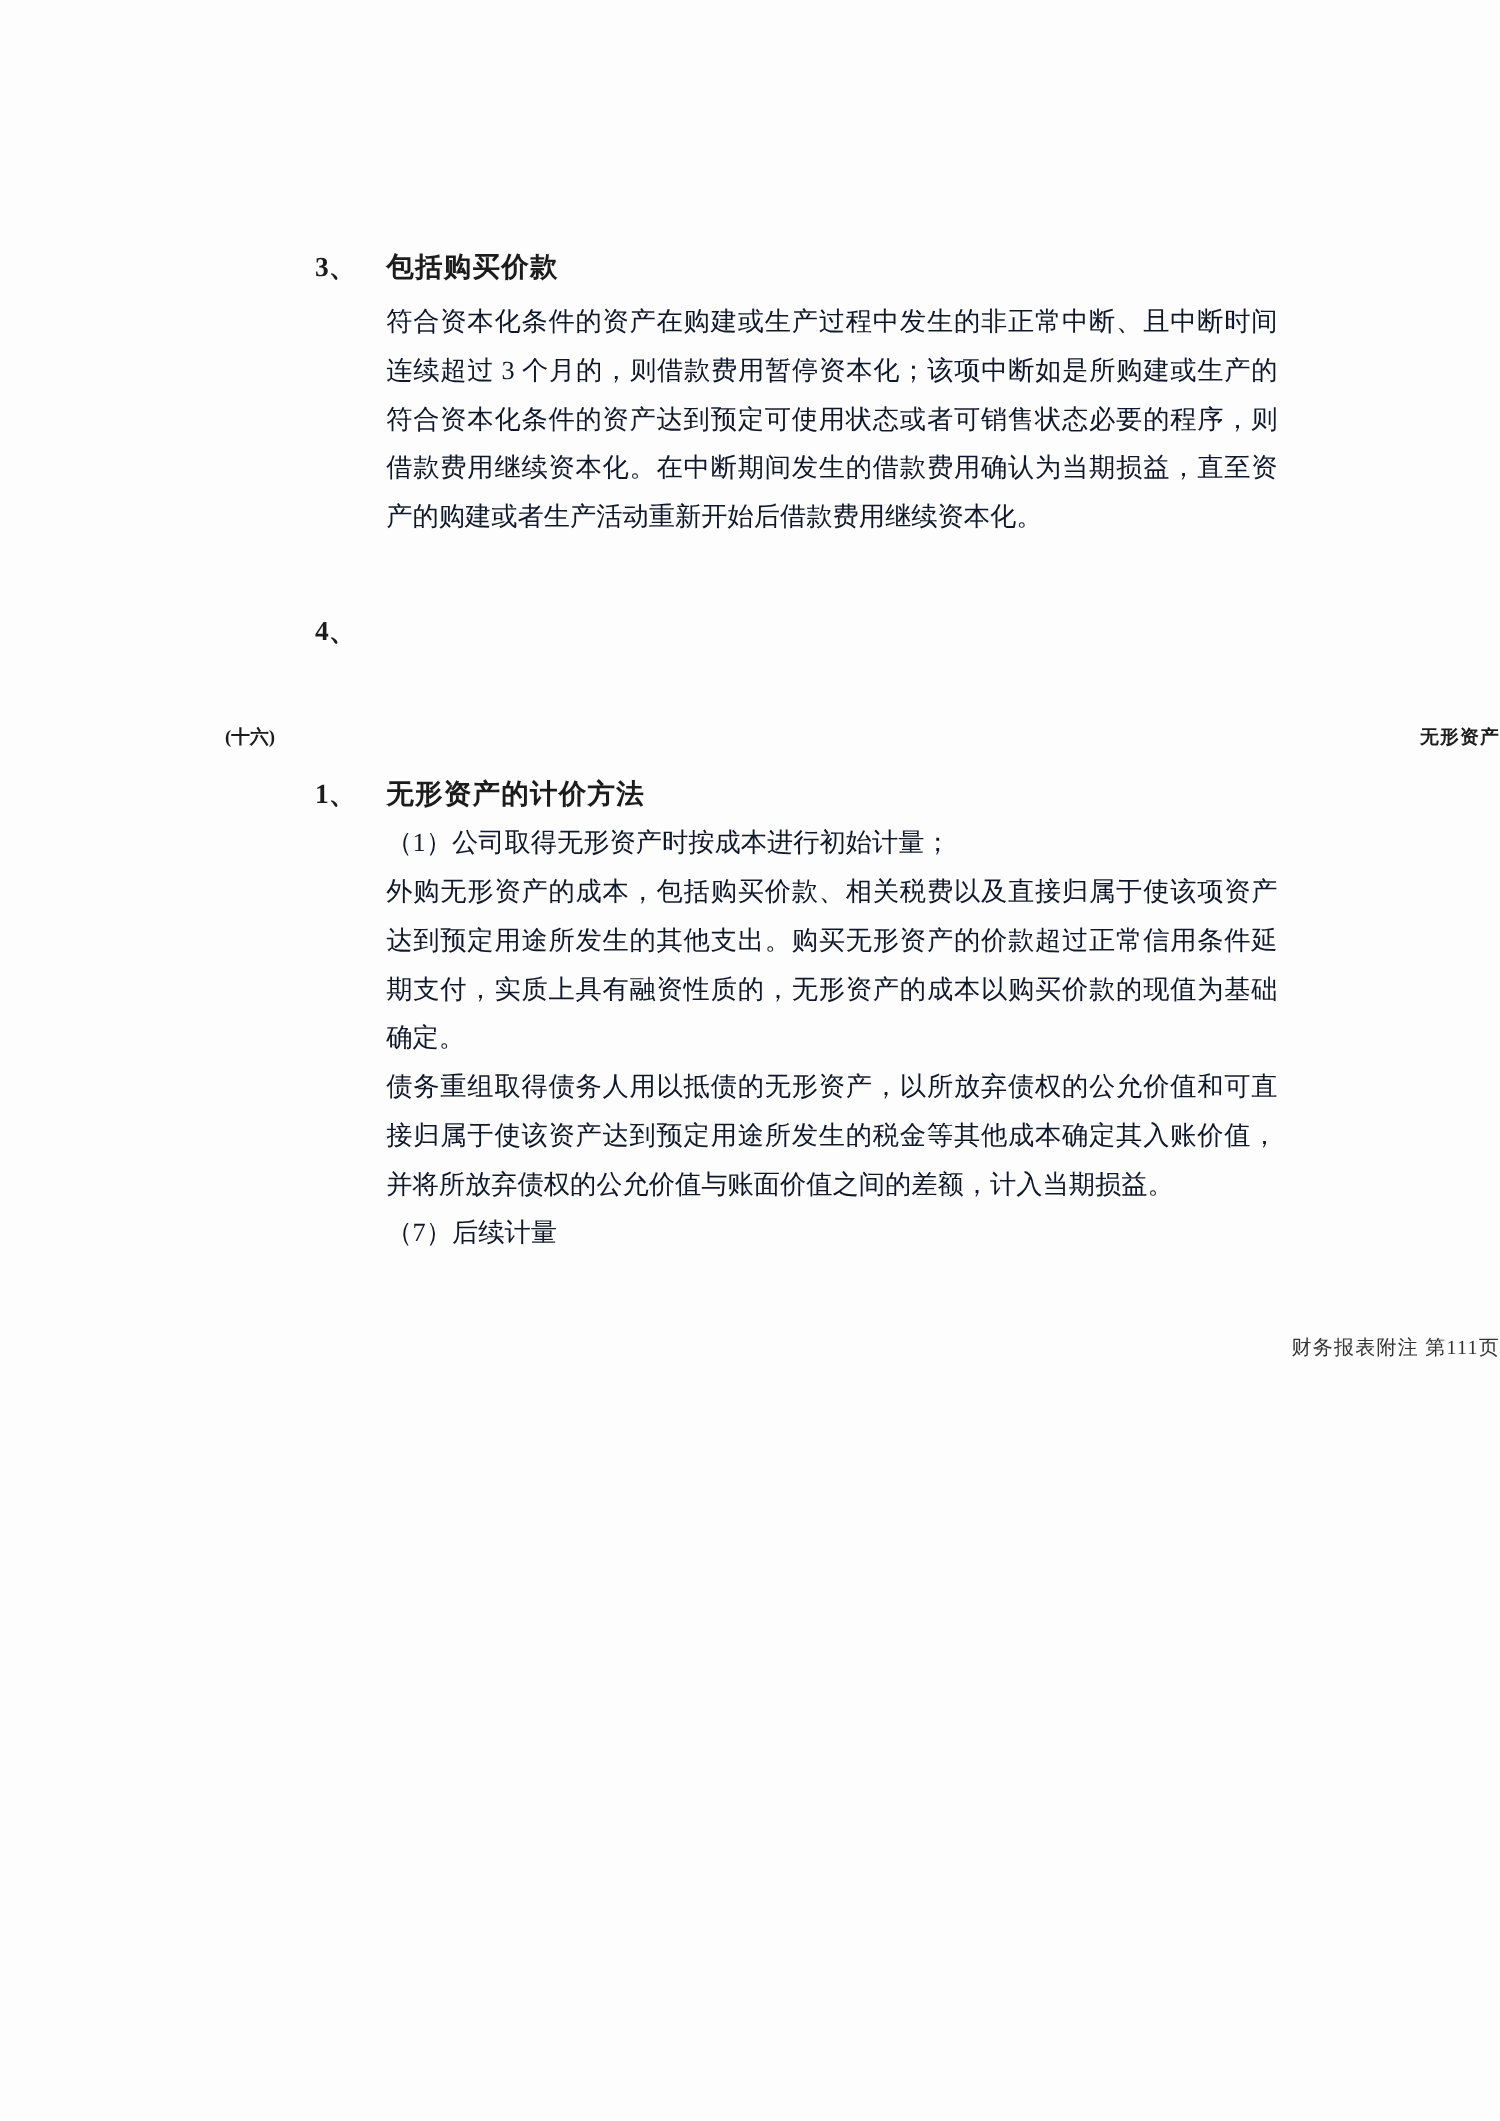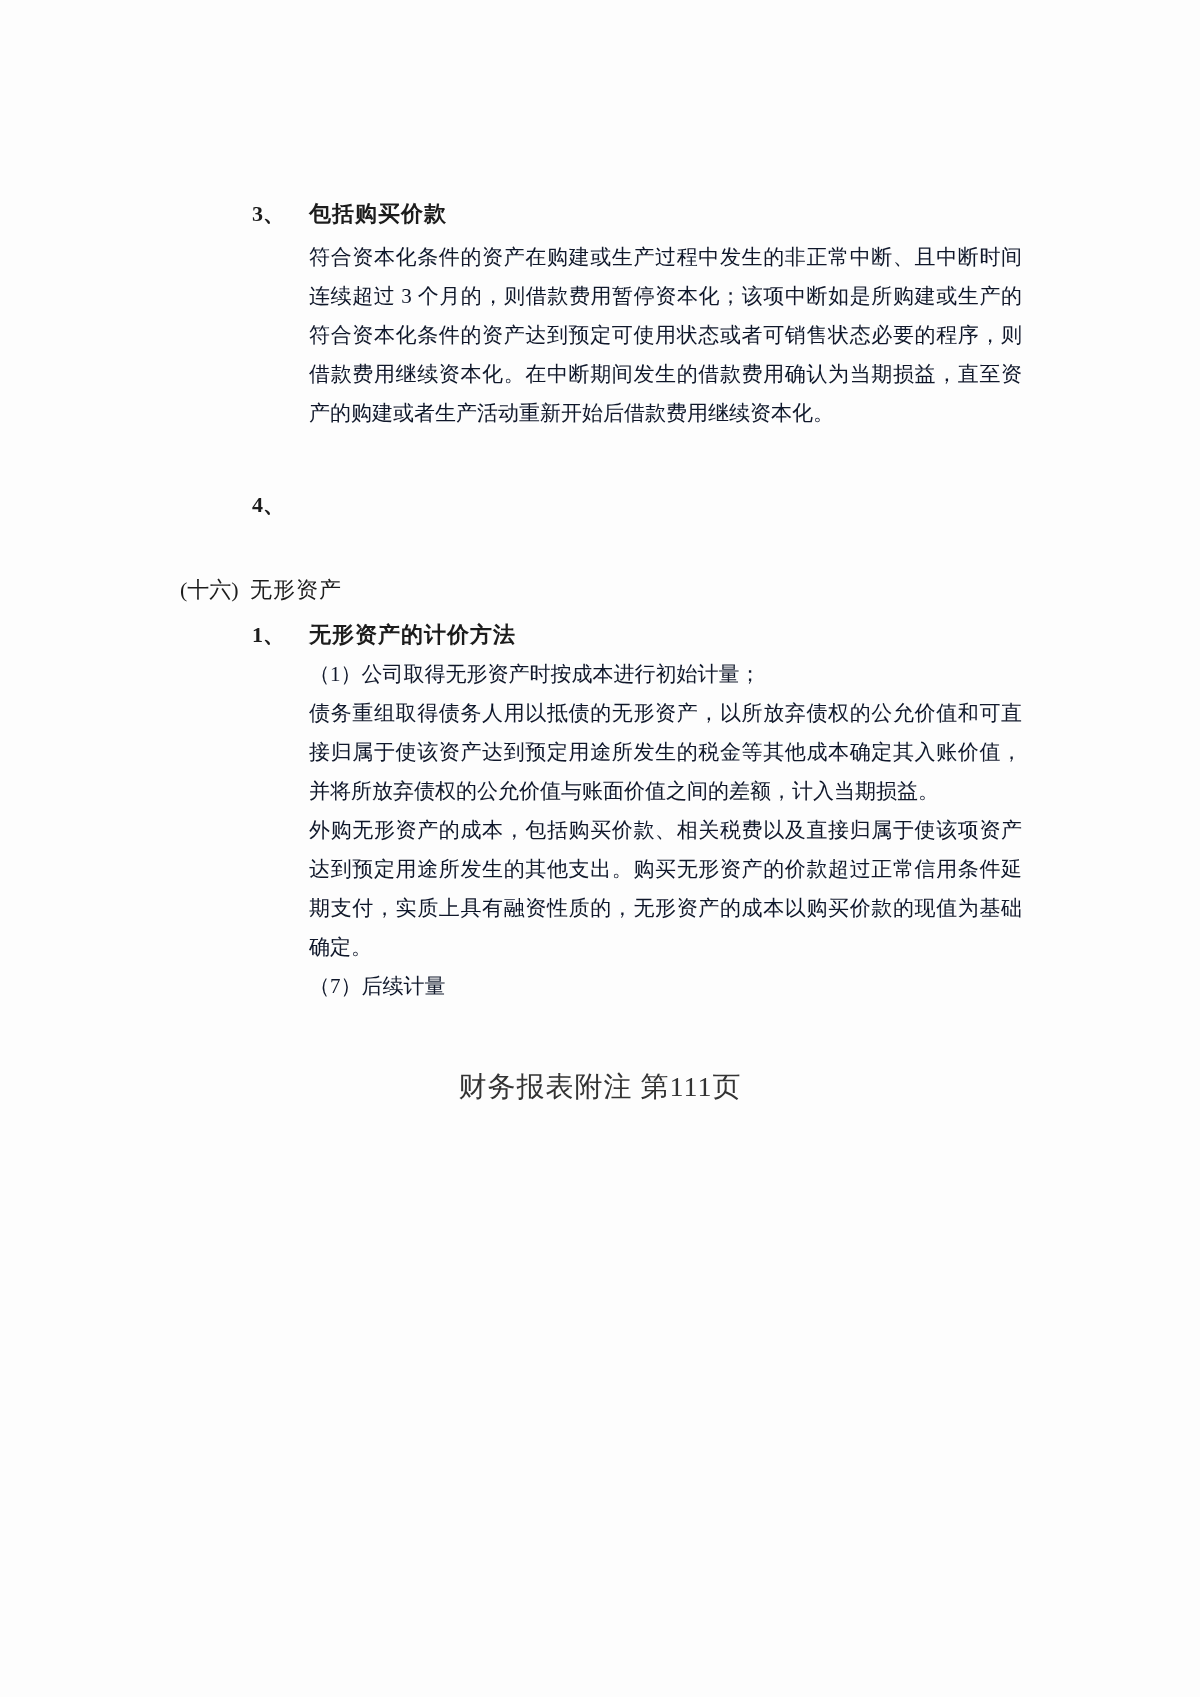--- a/index.html
+++ b/index.html
@@ -31,25 +31,26 @@
   }
   .h-row .num-l1 {
     margin-left: 252px;
     width: 57px;
     flex: 0 0 auto;
     letter-spacing: 0;
   }
   
   .chap-row {
     display: flex;
-    font-weight: normal;
+    font-weight: bold;
     color: #1c1c1c;
-    font-size: 22px;
+    font-size: 15px;
     line-height: 40px;
     letter-spacing: 1px;
+    justify-content: space-between;
   }
   .chap-row .num-l0 {
     margin-left: 180px;
     width: 70px;
     flex: 0 0 auto;
     letter-spacing: 0;
   }
   
   .body-block {
     margin-left: 309px;
@@ -63,22 +64,22 @@
 
   .mt-after-h   { margin-top: 4px; }
   .gap-h4       { margin-top: 52px; }
   .gap-chap     { margin-top: 45px; }
   .gap-sub      { margin-top: 5px; }
   .p-nonmoney   { margin-top: 14px; }
 
   .footer {
     margin-top: 62px;
     width: 1200px;
-    text-align: center;
-    font-size: 28px;
+    text-align: right;
+    font-size: 16px;
     color: #333333;
     letter-spacing: 1px;
   }
 </style>
 </head>
 <body>
 
 <div class="page">
   <div class="content">
 
@@ -98,21 +99,21 @@
       <span class="num-l0">(十六)</span>
       <span>无形资产</span>
     </div>
 
     <div class="h-row gap-sub">
       <span class="num-l1">1、</span>
       <span>无形资产的计价方法</span>
     </div>
     <div class="body-block">
       <p>（1）公司取得无形资产时按成本进行初始计量；</p>
+      <p>外购无形资产的成本，包括购买价款、相关税费以及直接归属于使该项资产达到预定用途所发生的其他支出。购买无形资产的价款超过正常信用条件延期支付，实质上具有融资性质的，无形资产的成本以购买价款的现值为基础确定。</p>
       <p>债务重组取得债务人用以抵债的无形资产，以所放弃债权的公允价值和可直接归属于使该资产达到预定用途所发生的税金等其他成本确定其入账价值，并将所放弃债权的公允价值与账面价值之间的差额，计入当期损益。</p>
-      <p>外购无形资产的成本，包括购买价款、相关税费以及直接归属于使该项资产达到预定用途所发生的其他支出。购买无形资产的价款超过正常信用条件延期支付，实质上具有融资性质的，无形资产的成本以购买价款的现值为基础确定。</p>
       <p>（7）后续计量</p>
     </div>
 
   </div>
 
   <div class="footer">财务报表附注 第111页</div>
 </div>
 
 </body></html>

